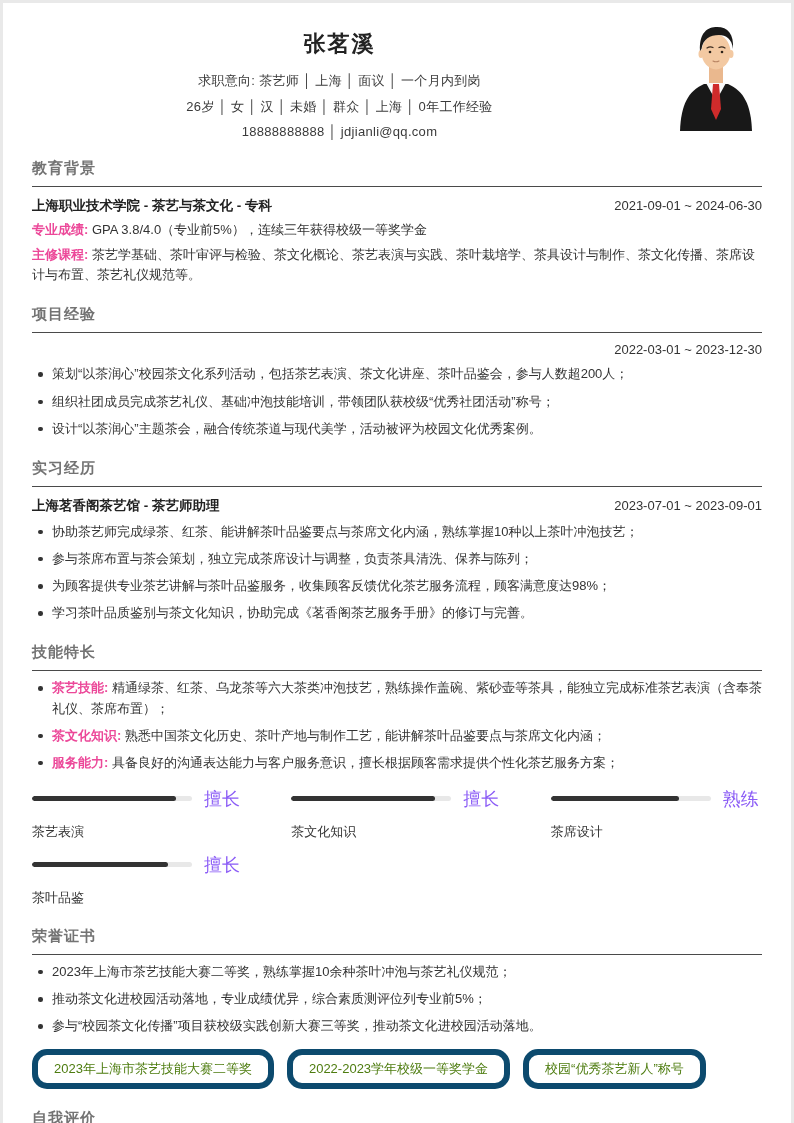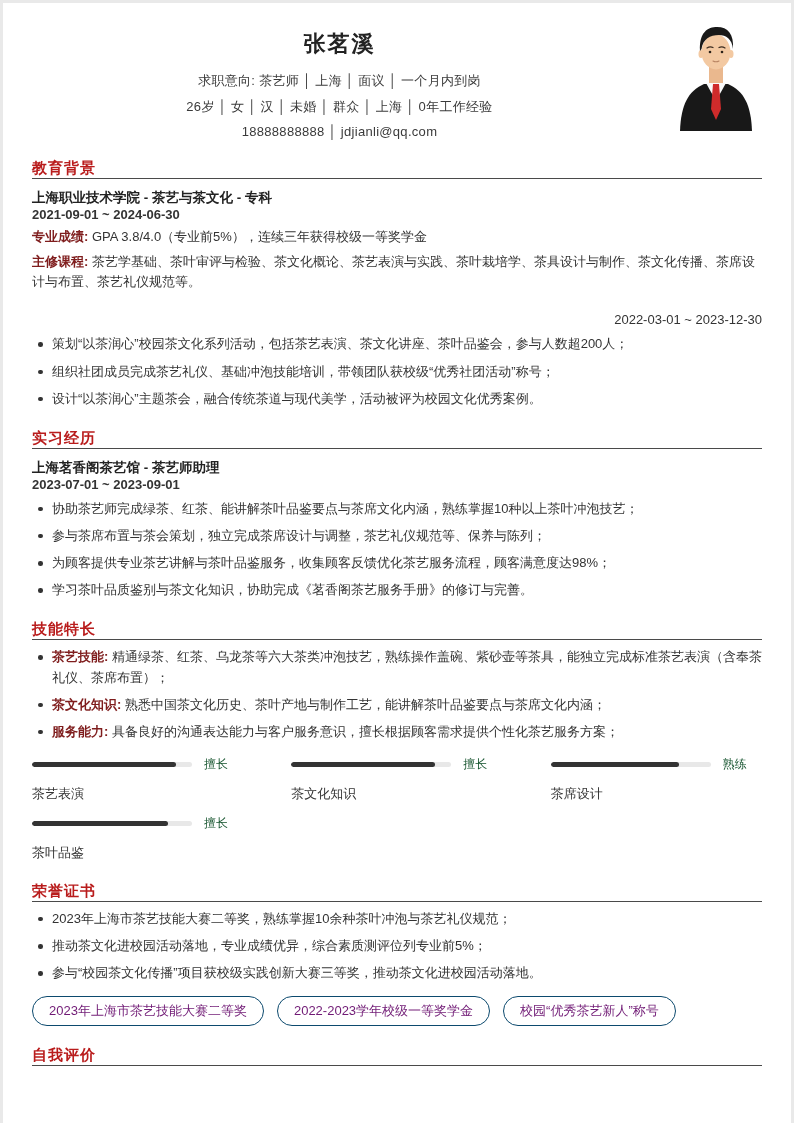--- a/index.html
+++ b/index.html
@@ -18,47 +18,47 @@
   }
   
   .header { display: flex; align-items: flex-start; gap: 23px; }
   .header-left { flex: 1; text-align: center; padding-top: 8px; }
   .name { font-size: 22px; font-weight: bold; color: #222; letter-spacing: 2px; margin-bottom: 13px; }
   .hline { font-size: 13px; color: #3a3a3a; margin-top: 8px; letter-spacing: 0.3px; }
   .avatar { width: 92px; height: 110px; flex: none; display: block; }
   
   .section { margin-top: 20px; }
   .section-title {
-    font-size: 15px; font-weight: bold; color: #b91c1c;
-    border-bottom: 1px solid #4a4a4a;
+    font-size: 15px; font-weight: bold; color: #737373;
+    padding-bottom: 8px; border-bottom: 1px solid #4a4a4a;
     letter-spacing: 1px;
   }
-  .row-split { display: flex; justify-content: space-between; align-items: baseline; margin-top: 10px; flex-direction: column; }
+  .row-split { display: flex; justify-content: space-between; align-items: baseline; margin-top: 10px; }
   .row-left { font-weight: bold; font-size: 13.5px; color: #222; }
-  .row-date { font-size: 13px; color: #333; font-weight: bold; }
+  .row-date { font-size: 13px; color: #333; }
   .date-only { text-align: right; font-size: 13px; margin-top: 9px; }
   .textline { font-size: 13px; line-height: 1.55; margin-top: 5px; }
-  .lbl { font-weight: bold; color: #7f1d1d; }
+  .lbl { font-weight: bold; color: #ec4899; }
   .bullet { position: relative; padding-left: 20px; font-size: 13px; line-height: 1.55; margin-top: 7px; }
   .bullet::before {
     content: ""; position: absolute; left: 6px; top: 8px;
     width: 4.5px; height: 4.5px; border-radius: 50%; background: #333;
   }
   
   .bars { display: grid; grid-template-columns: repeat(3, 1fr); column-gap: 48px; row-gap: 12px; margin-top: 14px; }
   .bar-top { display: flex; align-items: center; gap: 12px; }
   .track { width: 160px; height: 5px; background: #e8e8e8; border-radius: 3px; overflow: hidden; }
   .fill { height: 100%; background: #333; border-radius: 3px; }
-  .bar-level { font-size: 12px; color: #14532d; text-align: center; }
+  .bar-level { font-size: 18px; color: #8b5cf6; text-align: center; }
   .bar-name { font-size: 13px; margin-top: 12px; }
   
   .tags { display: flex; gap: 13px; margin-top: 13px; }
   .tag {
-    border: 1px solid #0c4a6e; border-radius: 15px;
-    padding: 5px 16px; font-size: 13px; color: #701a75; white-space: nowrap;
+    border: 6px solid #0c4a6e; border-radius: 15px;
+    padding: 5px 16px; font-size: 13px; color: #4d7c0f; white-space: nowrap;
   }
 </style>
 </head>
 <body>
 
 <div class="page">
 
   <div class="header">
     <div class="header-left">
       <div class="name">张茗溪</div>
@@ -94,34 +94,35 @@
       <span class="lbl">专业成绩:</span>
       <span>GPA 3.8/4.0（专业前5%），连续三年获得校级一等奖学金</span>
     </div>
     <div class="textline">
       <span class="lbl">主修课程:</span>
       <span>茶艺学基础、茶叶审评与检验、茶文化概论、茶艺表演与实践、茶叶栽培学、茶具设计与制作、茶文化传播、茶席设计与布置、茶艺礼仪规范等。</span>
     </div>
   </div>
 
   <div class="section">
+    <div class="section-title">项目经验</div>
     <div class="date-only">2022-03-01 ~ 2023-12-30</div>
     <div class="bullet">策划“以茶润心”校园茶文化系列活动，包括茶艺表演、茶文化讲座、茶叶品鉴会，参与人数超200人；</div>
     <div class="bullet">组织社团成员完成茶艺礼仪、基础冲泡技能培训，带领团队获校级“优秀社团活动”称号；</div>
     <div class="bullet">设计“以茶润心”主题茶会，融合传统茶道与现代美学，活动被评为校园文化优秀案例。</div>
   </div>
 
   <div class="section">
     <div class="section-title">实习经历</div>
     <div class="row-split">
       <div class="row-left">上海茗香阁茶艺馆 - 茶艺师助理</div>
       <div class="row-date">2023-07-01 ~ 2023-09-01</div>
     </div>
     <div class="bullet">协助茶艺师完成绿茶、红茶、能讲解茶叶品鉴要点与茶席文化内涵，熟练掌握10种以上茶叶冲泡技艺；</div>
-    <div class="bullet">参与茶席布置与茶会策划，独立完成茶席设计与调整，茶艺礼仪规范等、保养与陈列；</div>
+    <div class="bullet">参与茶席布置与茶会策划，独立完成茶席设计与调整，负责茶具清洗、保养与陈列；</div>
     <div class="bullet">为顾客提供专业茶艺讲解与茶叶品鉴服务，收集顾客反馈优化茶艺服务流程，顾客满意度达98%；</div>
     <div class="bullet">学习茶叶品质鉴别与茶文化知识，协助完成《茗香阁茶艺服务手册》的修订与完善。</div>
   </div>
 
   <div class="section">
     <div class="section-title">技能特长</div>
     <div class="bullet">
       <span class="lbl">茶艺技能:</span>
       <span>精通绿茶、红茶、乌龙茶等六大茶类冲泡技艺，熟练操作盖碗、紫砂壶等茶具，能独立完成标准茶艺表演（含奉茶礼仪、茶席布置）；</span>
     </div>

